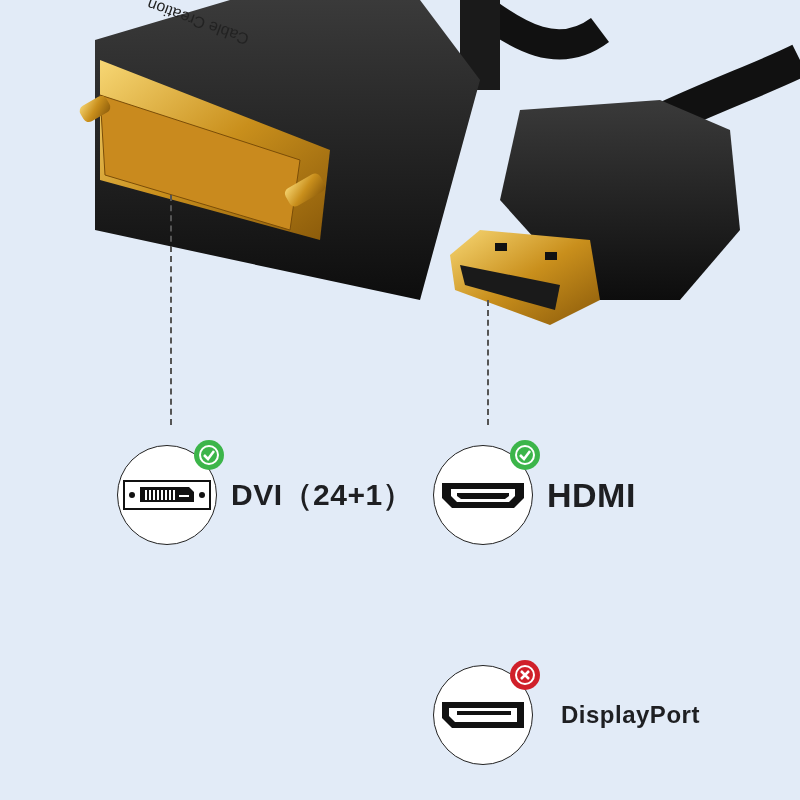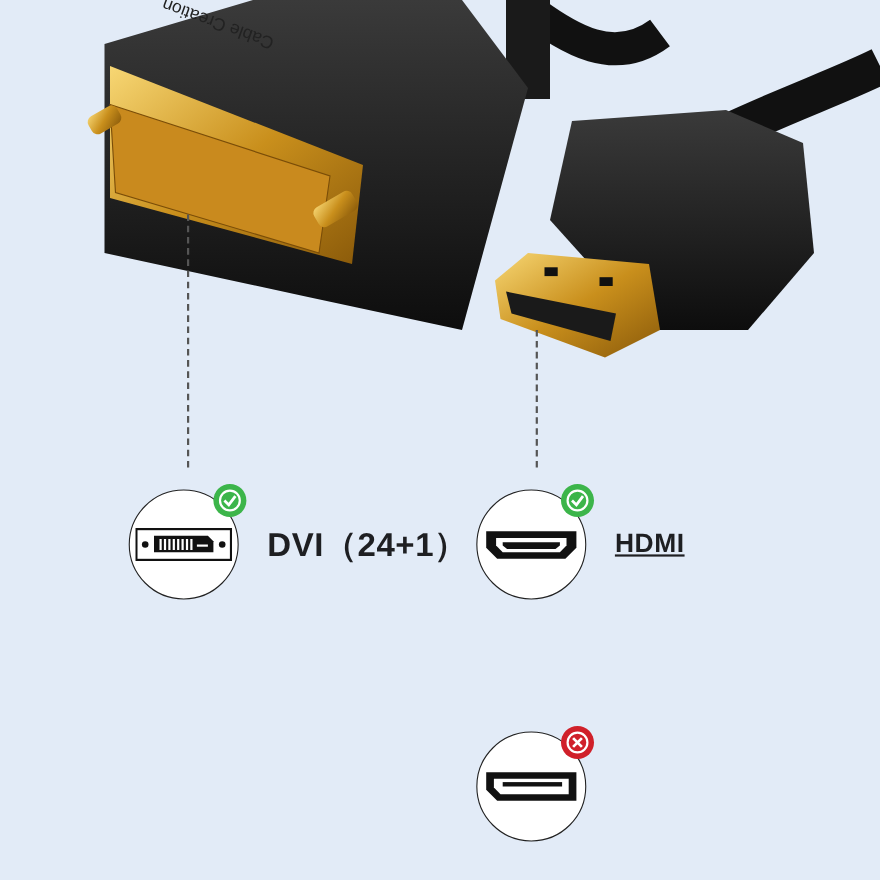--- a/index.html
+++ b/index.html
@@ -2,21 +2,21 @@
 <html><head>
 <meta charset="utf-8">
 <style>
   html,body{margin:0;padding:0;}
   body{width:800px;height:800px;overflow:hidden;background:#e2ebf7;font-family:"Liberation Sans",sans-serif;position:relative;}
   .scene{position:absolute;left:0;top:0;width:800px;height:800px;}
   .dash{position:absolute;border-left:2px dashed #555;width:0;}
   .feature{position:absolute;display:flex;align-items:center;}
   .circle{width:100px;height:100px;border-radius:50%;background:#fff;border:1.5px solid #222;position:relative;display:flex;align-items:center;justify-content:center;box-sizing:border-box;}
   .badge{position:absolute;top:-6px;right:-8px;width:30px;height:30px;border-radius:50%;display:flex;align-items:center;justify-content:center;}
-  .label{font-weight:bold;color:#1e1f22;margin-left:26px;letter-spacing:0.5px;}
+  .label{font-weight:bold;color:#1e1f22;margin-left:14px;letter-spacing:0.5px;}
 </style>
 </head>
 <body>
 
 <div class="scene">
 
   <svg width="800" height="420" style="position:absolute;left:0;top:0">
     <defs>
       <linearGradient id="gold" x1="0" y1="0" x2="1" y2="1">
         <stop offset="0" stop-color="#f7d774"></stop>
@@ -90,32 +90,33 @@
         <path d="M12 11 L76 11 L76 18 L70 24 L18 24 L12 18 Z" fill="#fff"></path>
         <path d="M18 15 L70 15 L70 18 L66 21 L22 21 L18 18 Z" fill="#111"></path>
       </svg>
       <div class="badge" style="background:#3cb54a;">
         <svg width="24" height="24">
             <circle cx="12" cy="12" r="9" fill="none" stroke="#fff" stroke-width="2"></circle>
             <path d="M7 12 L11 16 L17 8" stroke="#fff" stroke-width="2.5" fill="none"></path>
           </svg>
       </div>
     </div>
-    <div class="label" style="font-size:24px;text-decoration:underline;">HDMI</div>
+    <div class="label" style="font-size:34px;">HDMI</div>
   </div>
 
 
   <div class="feature" style="left:433px;top:665px;">
     <div class="circle">
       <svg width="88" height="34">
         <path d="M3 4 L85 4 L85 30 L13 30 L3 20 Z" fill="#111"></path>
         <path d="M10 10 L78 10 L78 24 L16 24 L10 18 Z" fill="#fff"></path>
         <rect x="18" y="13" width="54" height="4" fill="#111"></rect>
       </svg>
       <div class="badge" style="background:#d0202a;">
         <svg width="24" height="24">
             <circle cx="12" cy="12" r="9" fill="none" stroke="#fff" stroke-width="2"></circle>
             <path d="M8 8 L16 16 M16 8 L8 16" stroke="#fff" stroke-width="2.5"></path>
           </svg>
       </div>
     </div>
+    <div class="label" style="font-size:24px;margin-left:28px;">DisplayPort</div>
   </div>
 </div>
 
 </body></html>

